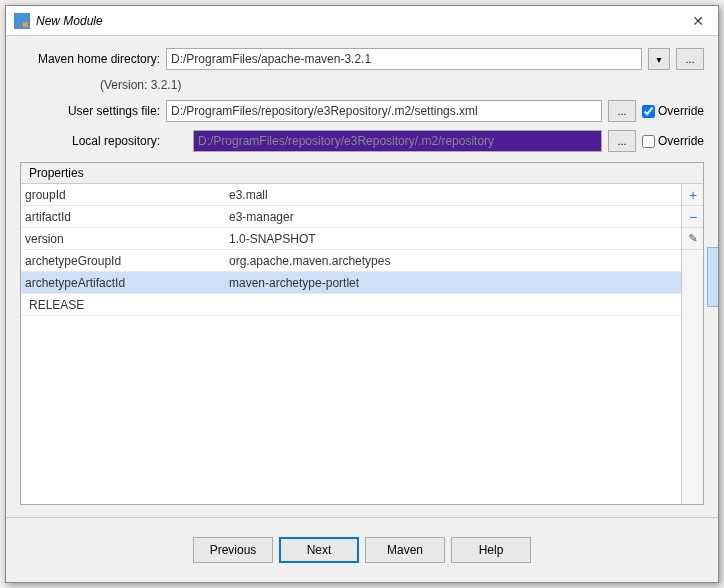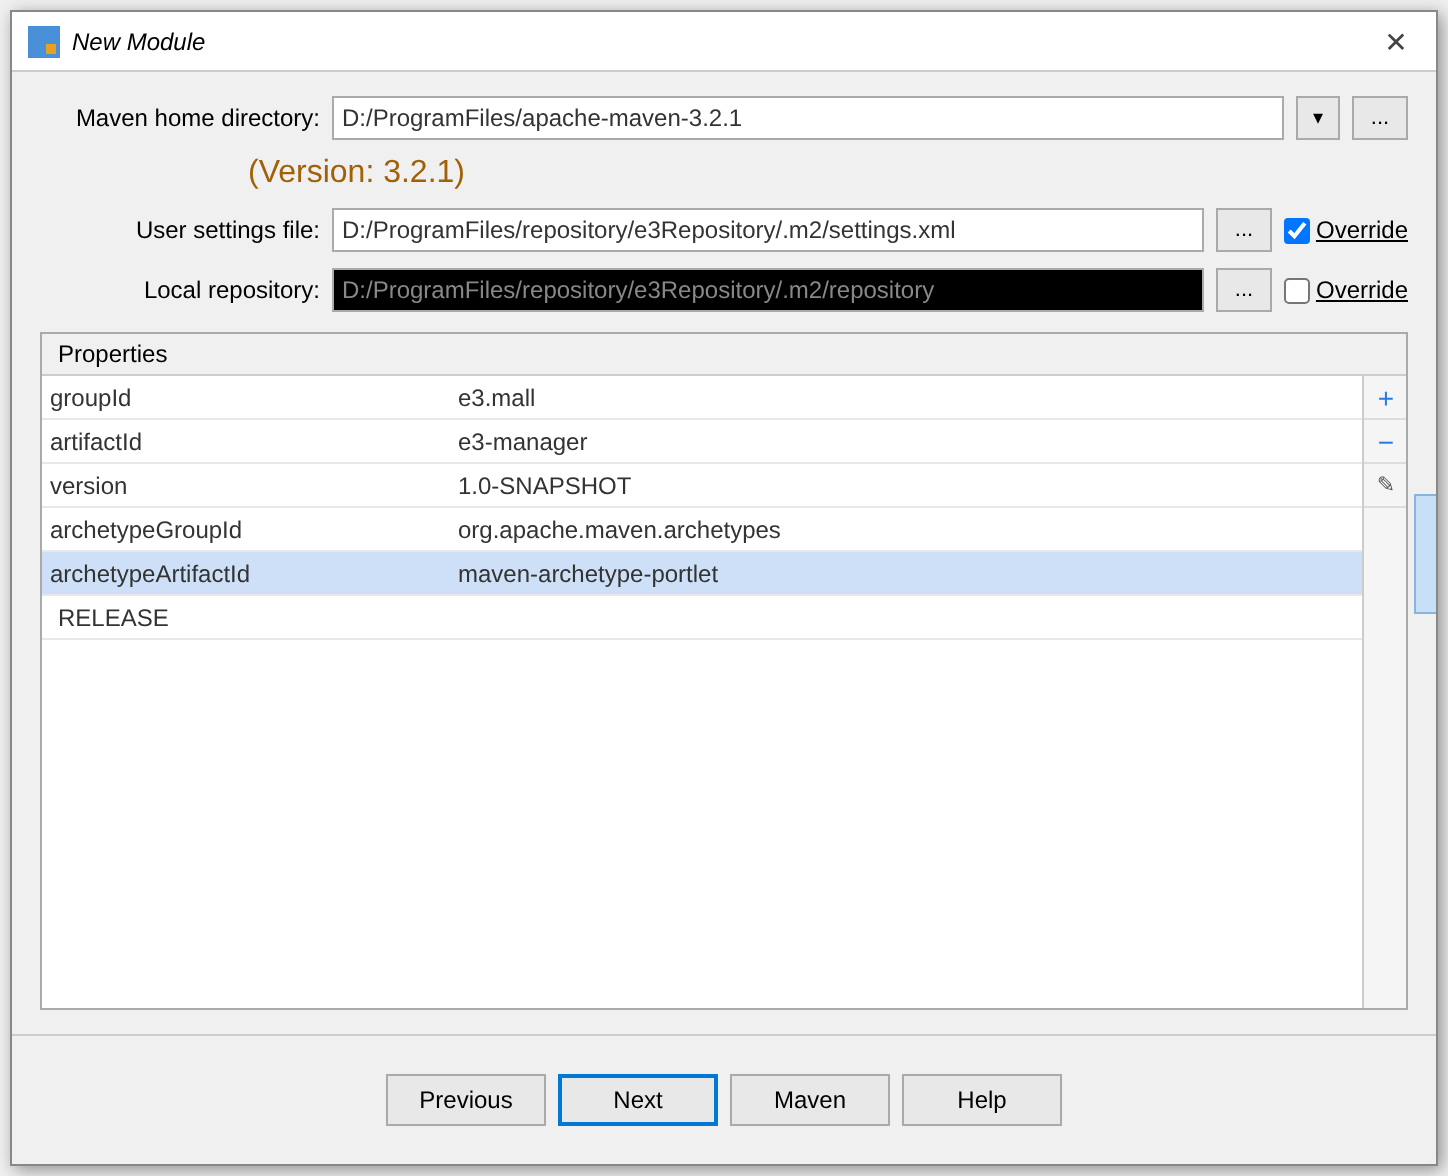--- a/index.html
+++ b/index.html
@@ -83,22 +83,23 @@
     .form-input {
       flex: 1;
       height: 22px;
       border: 1px solid #aaa;
       background: white;
       padding: 0 4px;
       font-size: 12px;
       color: #333;
     }
     .form-input.disabled {
-      background: #000000;
+      background: #4c1d95;
       color: #888;
+      margin-left: 27px;
     }
     .btn-browse {
       height: 22px;
       min-width: 28px;
       border: 1px solid #aaa;
       background: #e8e8e8;
       cursor: pointer;
       font-size: 11px;
       padding: 0 4px;
       display: flex;
@@ -110,31 +111,30 @@
       min-width: 22px;
       border: 1px solid #aaa;
       background: #e8e8e8;
       cursor: pointer;
       font-size: 10px;
       display: flex;
       align-items: center;
       justify-content: center;
     }
     .version-text {
-      margin-left: 104px;
-      font-size: 16px;
-      color: #a16207;
+      margin-left: 80px;
+      font-size: 12px;
+      color: #404040;
     }
     .checkbox-label {
       display: flex;
       align-items: center;
       gap: 3px;
       font-size: 12px;
       cursor: pointer;
-      text-decoration: underline;
     }
     .checkbox-label input { cursor: pointer; }
     .properties-section {
       border: 1px solid #aaa;
       background: white;
       flex: 1;
       display: flex;
       flex-direction: column;
       overflow: hidden;
       margin-top: 2px;

